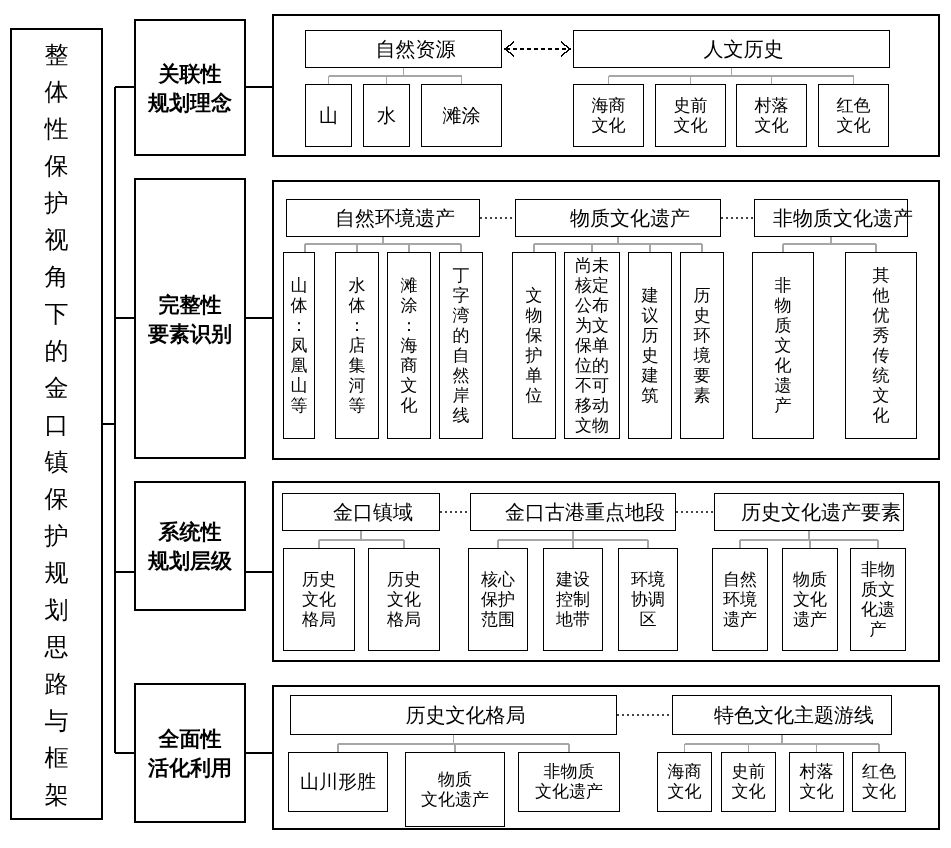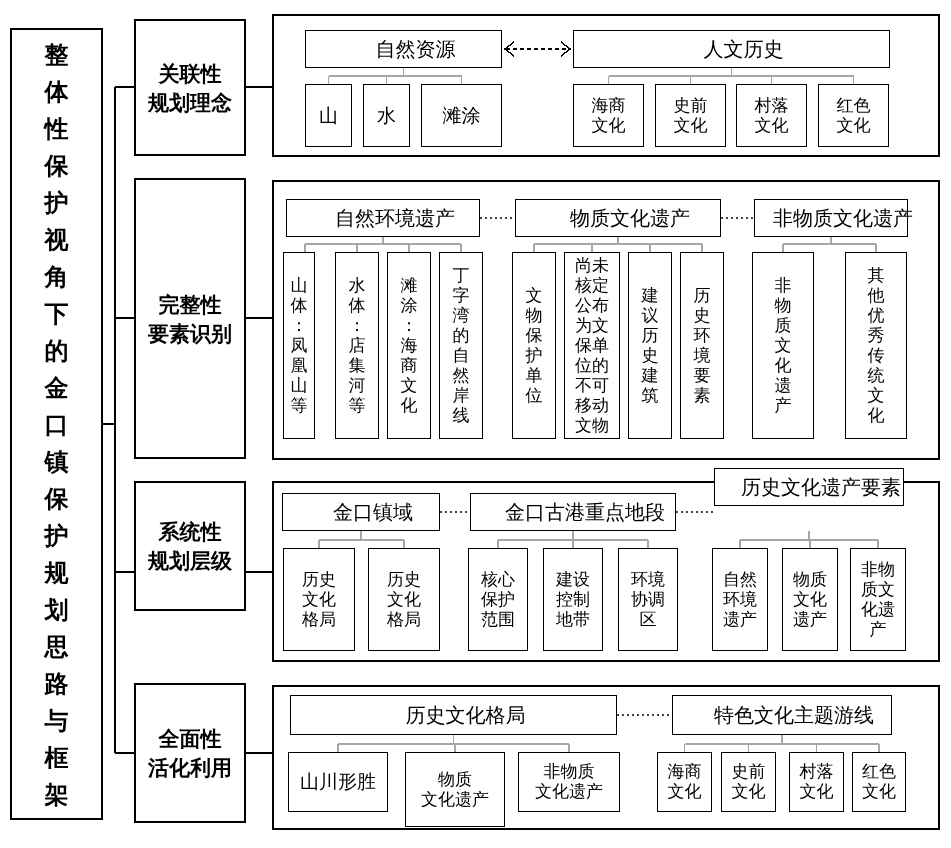--- a/index.html
+++ b/index.html
@@ -9,21 +9,21 @@
     -webkit-font-smoothing:antialiased;
   }
   #wires{position:absolute;left:0;top:0;width:951px;height:848px;pointer-events:none;}
   .panel{
     position:absolute;box-sizing:border-box;border:2px solid #000;background:transparent;
   }
   .box{
     position:absolute;box-sizing:border-box;background:#fff;border:1.6px solid #000;
     display:flex;align-items:center;justify-content:center;text-align:center;
   }
-  .title{border-width:2.2px;font-weight:bold;font-size:24px;}
+  .title{border-width:2.2px;font-weight:normal;font-size:24px;}
   .title .vtext{display:block;width:1.35em;margin:0 auto;line-height:37px;
     line-break:anywhere;word-break:break-all;}
   .label{border-width:2px;font-weight:bold;font-size:21px;line-height:29px;white-space:pre-line;}
   .parent{font-size:20px;white-space:nowrap;padding-left:24px;}
   .child{font-size:17px;line-height:20px;}
   .pre{white-space:pre-line;}
   .v1 span{display:block;width:1.3em;margin:0 auto;line-break:anywhere;word-break:break-all;}
   .v2 span{display:block;width:2.5em;margin:0 auto;line-break:anywhere;word-break:break-all;}
   .big{font-size:19px;}
 </style>
@@ -148,31 +148,31 @@
   </div>
 <div class="box child v1" style="left:628px;top:252px;width:44px;height:187px">
     <span>建议历史建筑</span>
   </div>
 <div class="box child v1" style="left:680px;top:252px;width:44px;height:187px">
     <span>历史环境要素</span>
   </div>
 <div class="box child v1" style="left:752px;top:252px;width:62px;height:187px">
     <span>非物质文化遗产</span>
   </div>
-<div class="box child v1" style="left:845px;top:252px;width:62px;height:187px">
+<div class="box child v1" style="left:845px;top:252px;width:72px;height:187px">
     <span>其他优秀传统文化</span>
   </div>
 
 <div class="box parent" style="left:282px;top:493px;width:158px;height:38px">
     <span>金口镇域</span>
   </div>
 <div class="box parent" style="left:470px;top:493px;width:206px;height:38px">
     <span>金口古港重点地段</span>
   </div>
-<div class="box parent" style="left:714px;top:468px;width:190px;height:38px">
+<div class="box parent" style="left:714px;top:493px;width:190px;height:38px">
     <span>历史文化遗产要素</span>
   </div>
 <div class="box child v2" style="left:283px;top:548px;width:72px;height:103px">
     <span>历史文化格局</span>
   </div>
 <div class="box child v2" style="left:368px;top:548px;width:72px;height:103px">
     <span>历史文化格局</span>
   </div>
 <div class="box child v2" style="left:468px;top:548px;width:60px;height:103px">
     <span>核心保护范围</span>

